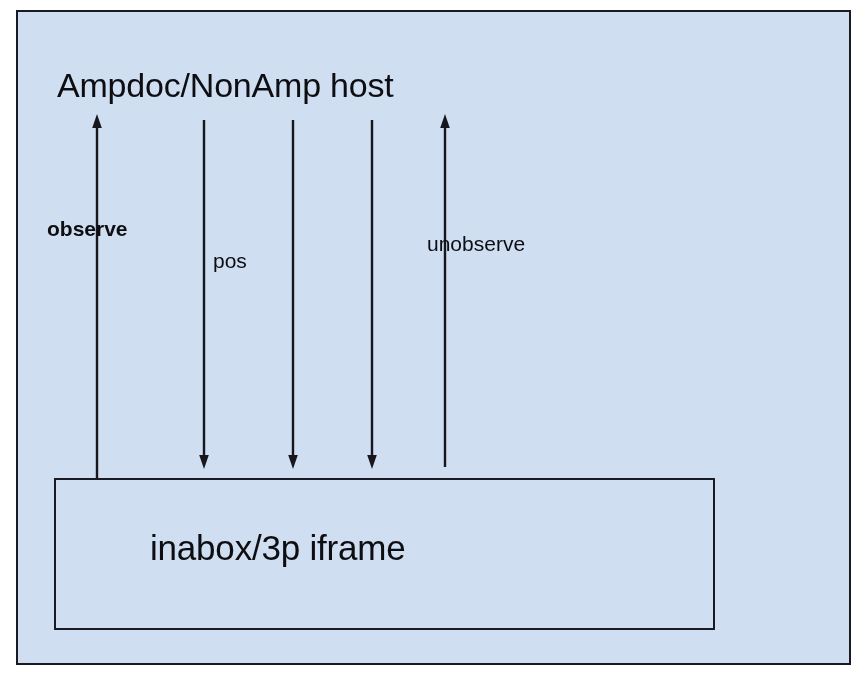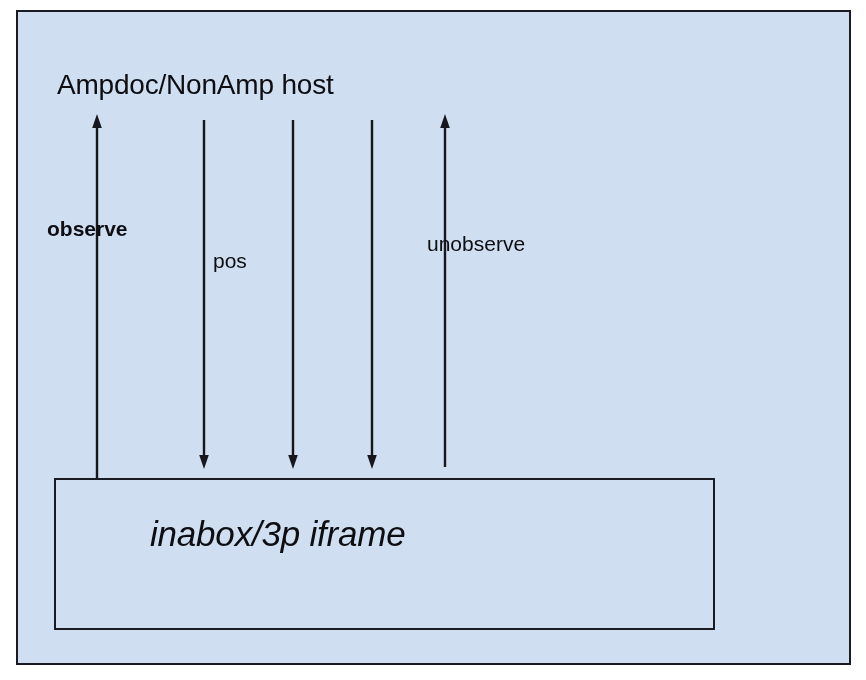--- a/index.html
+++ b/index.html
@@ -32,21 +32,21 @@
     background: #cfdff1;
     border: 2px solid #1a1a22;
     box-sizing: border-box;
   }
 
   
   .host-title {
     position: absolute;
     left: 57px;
     top: 64px;
-    font-size: 28px;
+    font-size: 34px;
     line-height: 42px;
     color: #0d0d12;
     white-space: nowrap;
     letter-spacing: -0.2px;
   }
 
   
   .iframe-box {
     position: absolute;
     left: 54px;
@@ -54,27 +54,26 @@
     width: 661px;
     height: 152px;
     background: #cfdff1;
     border: 2px solid #1a1a22;
     box-sizing: border-box;
   }
 
   .iframe-title {
     position: absolute;
     left: 150px;
-    top: 513px;
+    top: 527px;
     font-size: 35px;
     line-height: 42px;
     color: #0d0d12;
     white-space: nowrap;
     letter-spacing: -0.2px;
-    font-style: italic;
   }
 
   
   .arrow-layer {
     position: absolute;
     left: 0;
     top: 0;
     width: 866px;
     height: 680px;
     pointer-events: none;

